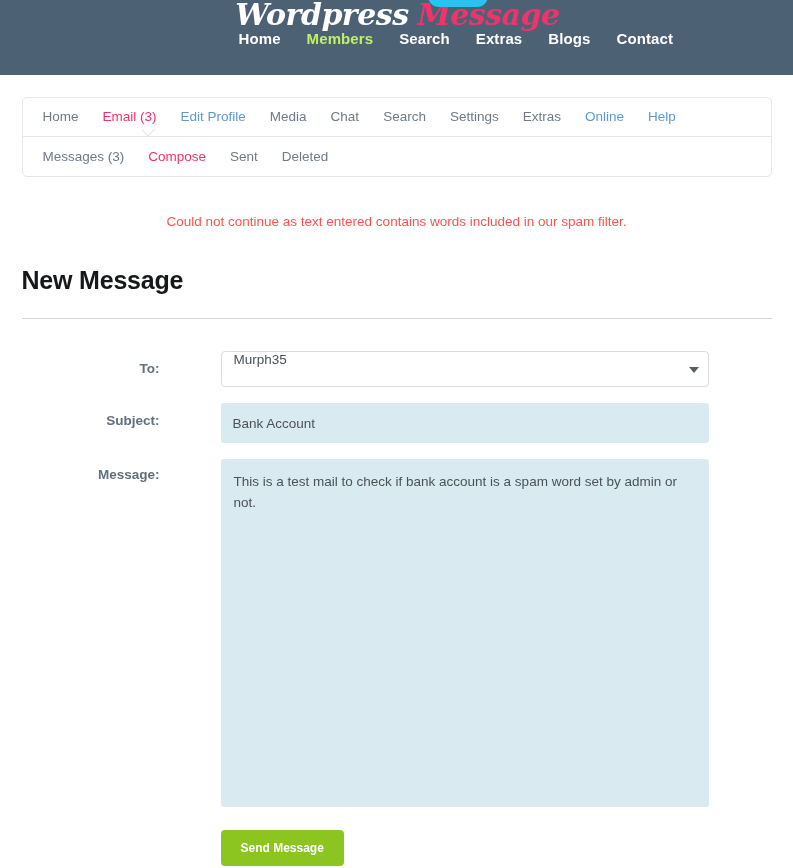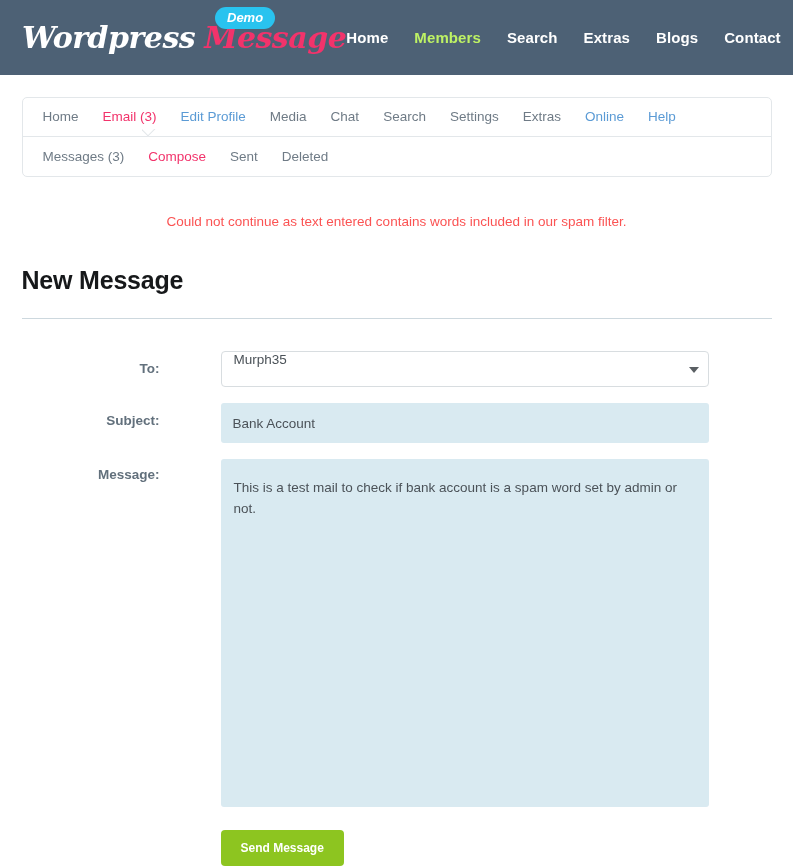--- a/index.html
+++ b/index.html
@@ -14,20 +14,21 @@
   }
 
   
   .site-header {
     height: 75px;
     background: #4d6175;
     display: flex;
     align-items: center;
     padding: 0 20px 0 22px;
     position: relative;
+    flex-direction: column;
   }
   .brand {
     display: flex;
     align-items: center;
     position: relative;
     flex: 0 0 auto;
   }
   .brand-word {
     font-family: "DejaVu Serif", serif;
     font-style: italic;
@@ -207,21 +208,21 @@
     padding: 0 12px;
     font-size: 13.5px;
     color: #4b5258;
   }
   .area {
     width: 488px;
     height: 348px;
     background: #d9eaf1;
     border: none;
     border-radius: 3px;
-    padding: 19px 13px;
+    padding: 13px 13px;
     font-size: 13.5px;
     line-height: 1.55;
     color: #4b5258;
     white-space: pre-wrap;
     overflow: hidden;
   }
   .form-row.msg .form-label { padding-top: 8px; }
 
   .btn-row { margin-top: 23px; }
   .btn-send {

